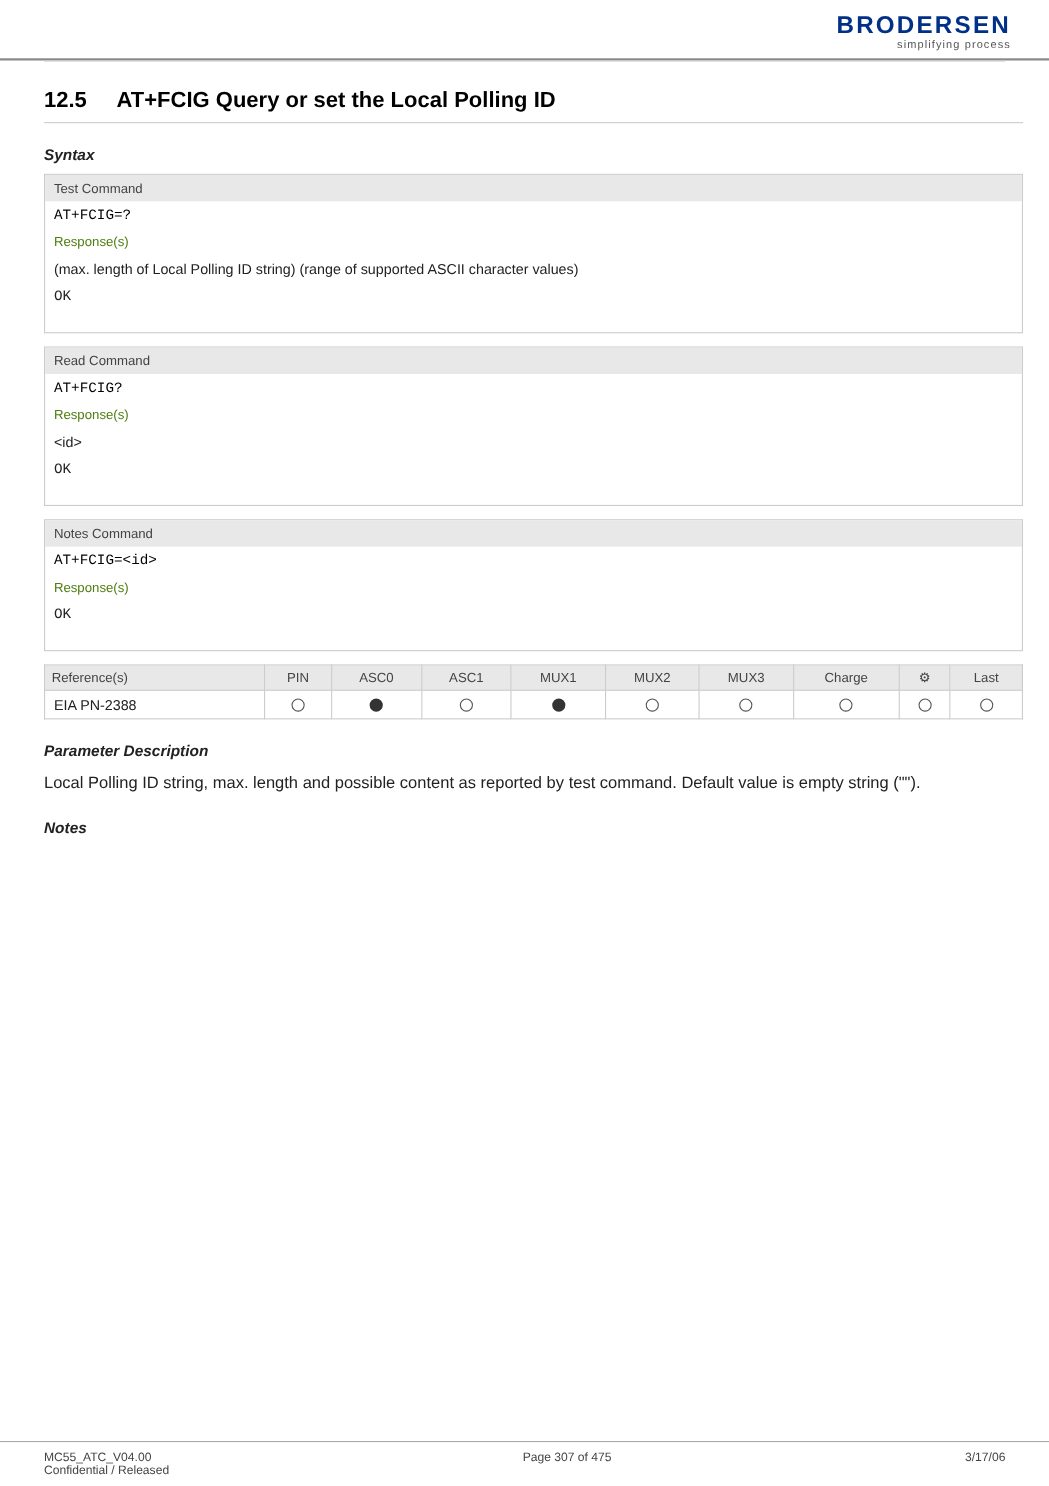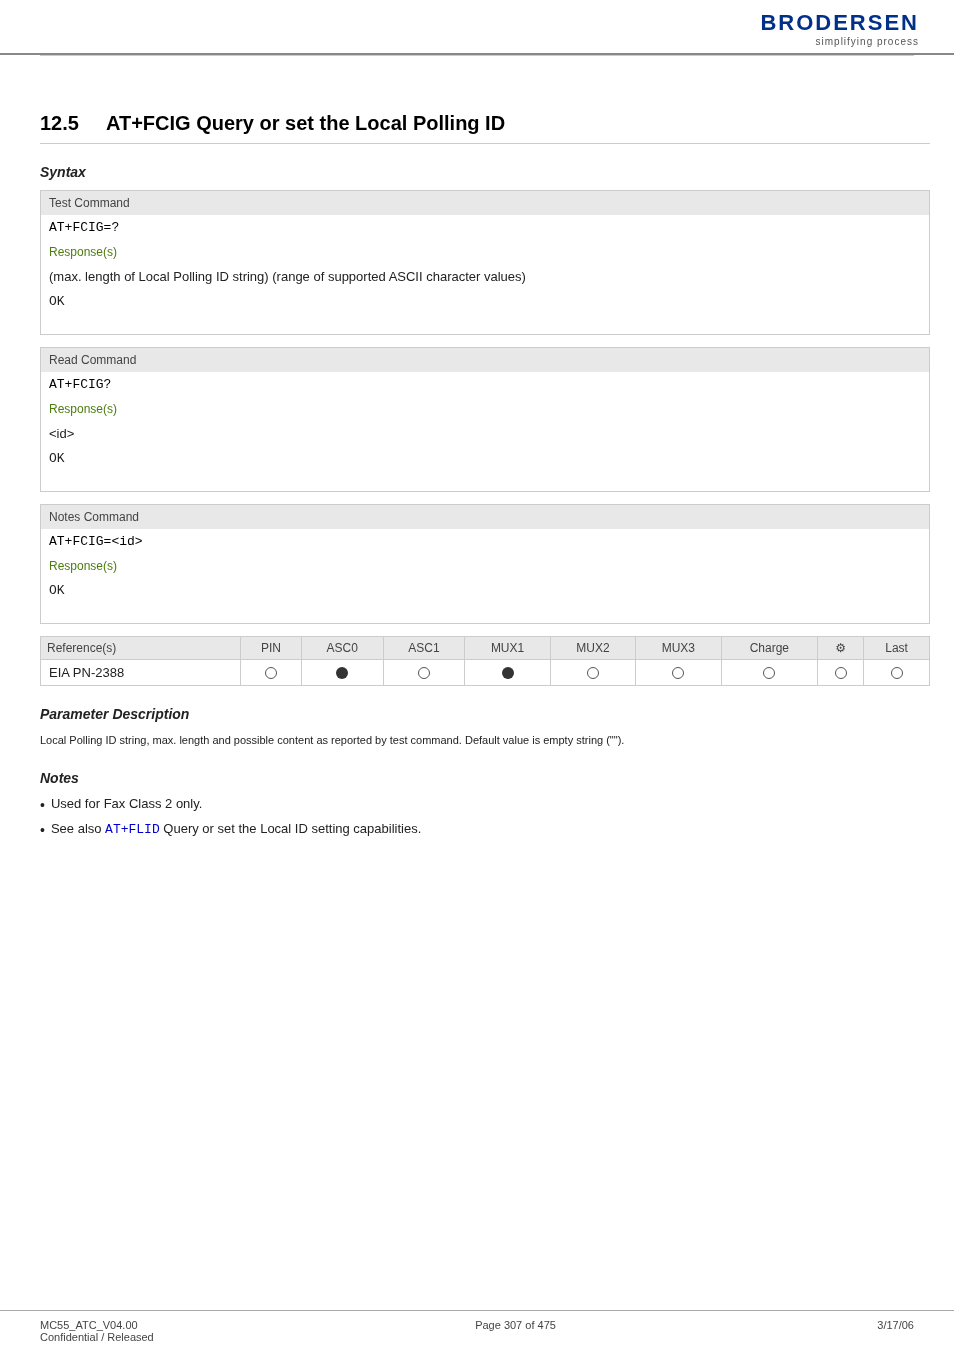--- a/index.html
+++ b/index.html
@@ -32,21 +32,20 @@
     }
     .logo-tagline {
       font-size: 10px;
       color: #555;
       letter-spacing: 1px;
     }
 
     
     .content {
       padding: 24px 24px 30px 40px;
-      margin-top: 32px;
     }
 
     
     .section-title {
       font-size: 20px;
       font-weight: bold;
       color: #000;
       margin-bottom: 18px;
       border-bottom: 1px solid #ccc;
       padding-bottom: 8px;
@@ -152,21 +151,21 @@
     .param-box {
       background: #f0f0f0;
       border: 1px solid #ccc;
       padding: 4px 8px;
       font-family: 'Courier New', monospace;
       font-size: 13px;
       margin-bottom: 10px;
       display: inline-block;
     }
     .param-desc {
-      font-size: 11px;
+      font-size: 15px;
       margin-bottom: 16px;
       line-height: 1.6;
     }
 
     
     .notes-list {
       list-style: none;
       padding: 0;
       margin: 0;
     }
@@ -334,28 +333,20 @@
     </tbody>
   </table>
 
   <div class="subheading">Parameter Description</div>
 
 
   <p class="param-desc">Local Polling ID string, max. length and possible content as reported by test command. Default value is empty string ("").</p>
 
   <div class="subheading">Notes</div>
 
-  <ul class="notes-list">
-    <li>
-      <span>Used for Fax Class 2 only.</span>
-    </li>
-    <li>
-      <span>See also <a class="link-text">AT+FLID</a> Query or set the Local ID setting capabilities.</span>
-    </li>
-  </ul>
 
 </div>
 
 <div class="footer">
   <div class="footer-left">
     <span>MC55_ATC_V04.00</span>
     <span>Confidential / Released</span>
   </div>
   <div>Page 307 of 475</div>
   <div>3/17/06</div>

